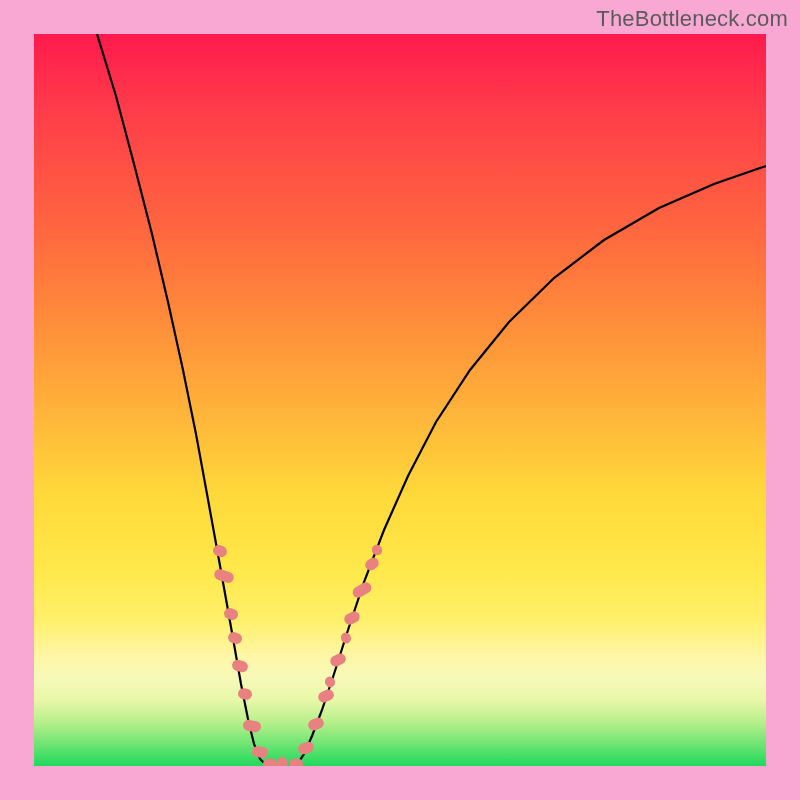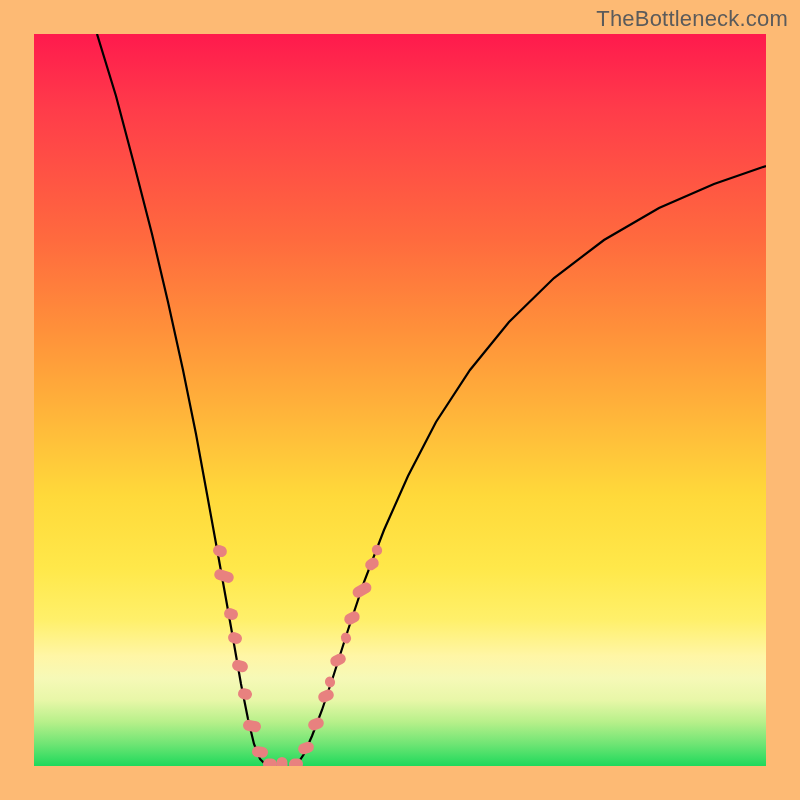--- a/index.html
+++ b/index.html
@@ -9,21 +9,21 @@
     height: 800px;
     overflow: hidden;
     background: #000;
     font-family: Arial, Helvetica, sans-serif;
   }
   .frame {
     position: absolute;
     top: 0; left: 0;
     width: 800px;
     height: 800px;
-    background: #fdba74;
+    background: #f9a8d4;
   }
   .plot-area {
     position: absolute;
     top: 34px;
     left: 34px;
     width: 732px;
     height: 732px;
     overflow: hidden;
   }
   .gradient-bg {

